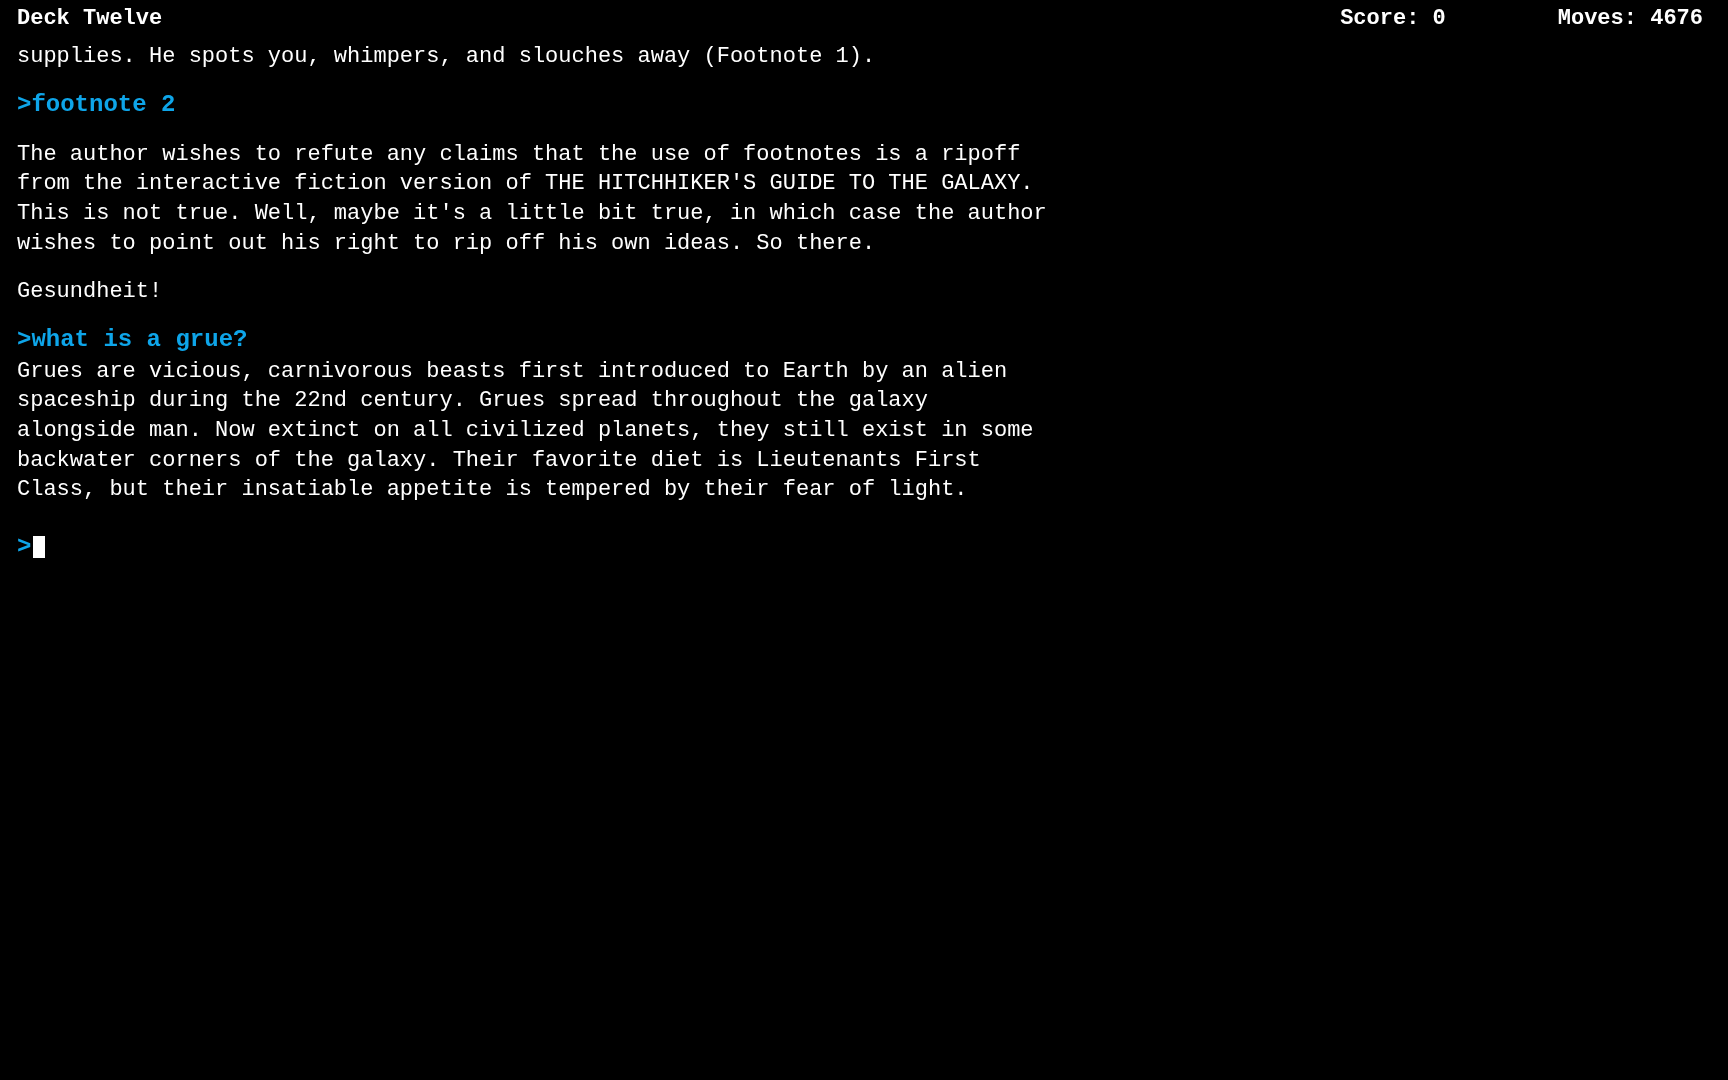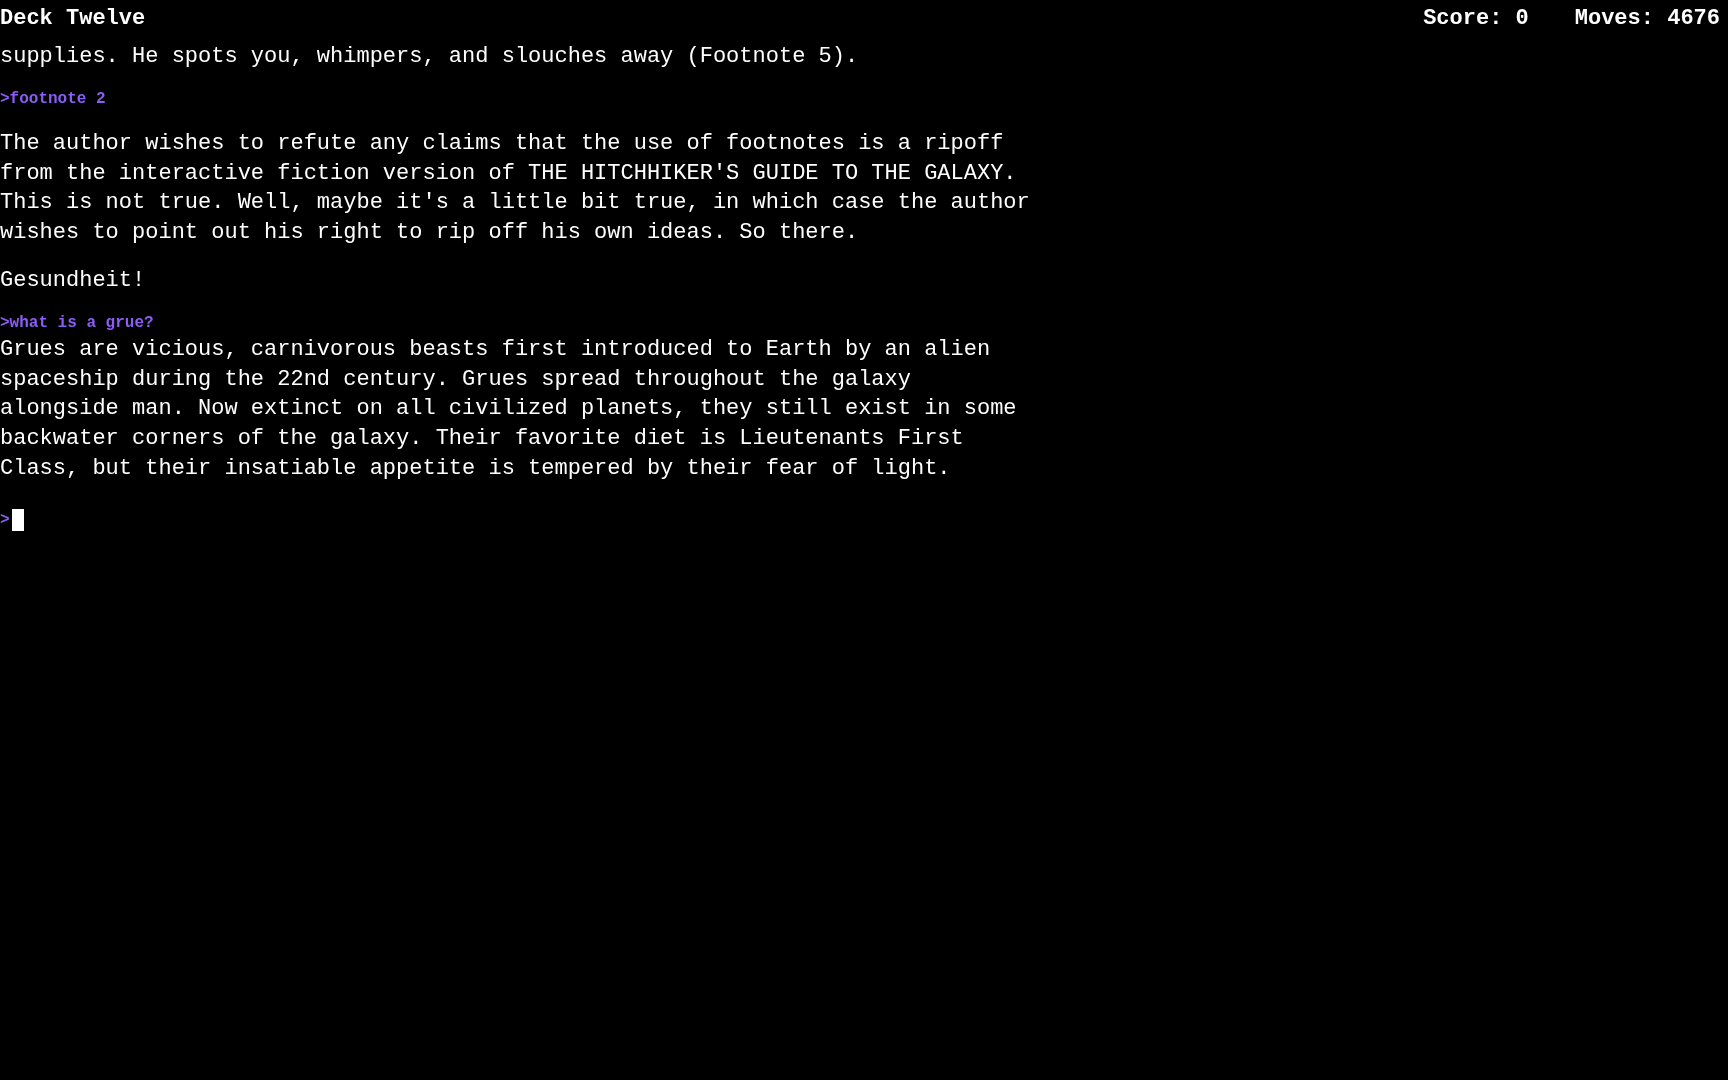--- a/index.html
+++ b/index.html
@@ -17,42 +17,42 @@
       width: 1728px;
       height: 1080px;
       overflow: hidden;
       padding: 0;
     }
 
     #terminal {
       width: 1728px;
       height: 952px;
       background: #000;
-      padding: 0 0;
+      padding: 0 17px;
       display: flex;
       flex-direction: column;
     }
 
     #header-bar {
       display: flex;
       justify-content: space-between;
       align-items: center;
       padding: 4px 8px 4px 0;
       flex-shrink: 0;
     }
 
     #header-title {
       font-size: 22px;
       font-weight: bold;
       color: #fff;
     }
 
     #header-stats {
       display: flex;
-      gap: 46px;
+      gap: 112px;
       font-size: 22px;
       font-weight: bold;
       color: #fff;
     }
 
     #content {
       flex: 1;
       display: flex;
       flex-direction: column;
       padding-top: 4px;
@@ -65,22 +65,22 @@
       white-space: pre-wrap;
       word-break: break-word;
     }
 
     .spacer {
       height: 18px;
       flex-shrink: 0;
     }
 
     .command-line {
-      color: #8b5cf6;
-      font-size: 16px;
+      color: #0ea5e9;
+      font-size: 24px;
       font-weight: bold;
     }
 
     #prompt-line {
       display: flex;
       align-items: center;
       margin-top: 8px;
     }
 
     #cursor {
@@ -111,21 +111,21 @@
       </span>
       <span>
         <span>Moves:</span>
         <span>4676</span>
       </span>
     </div>
   </div>
 
   <div id="content">
 
-    <div class="text-line">supplies. He spots you, whimpers, and slouches away (Footnote 5).</div>
+    <div class="text-line">supplies. He spots you, whimpers, and slouches away (Footnote 1).</div>
 
     <div class="spacer"></div>
 
     <div class="command-line text-line">&gt;footnote 2</div>
 
     <div class="spacer"></div>
 
     <div class="text-line">The author wishes to refute any claims that the use of footnotes is a ripoff
 from the interactive fiction version of THE HITCHHIKER'S GUIDE TO THE GALAXY.
 This is not true. Well, maybe it's a little bit true, in which case the author

